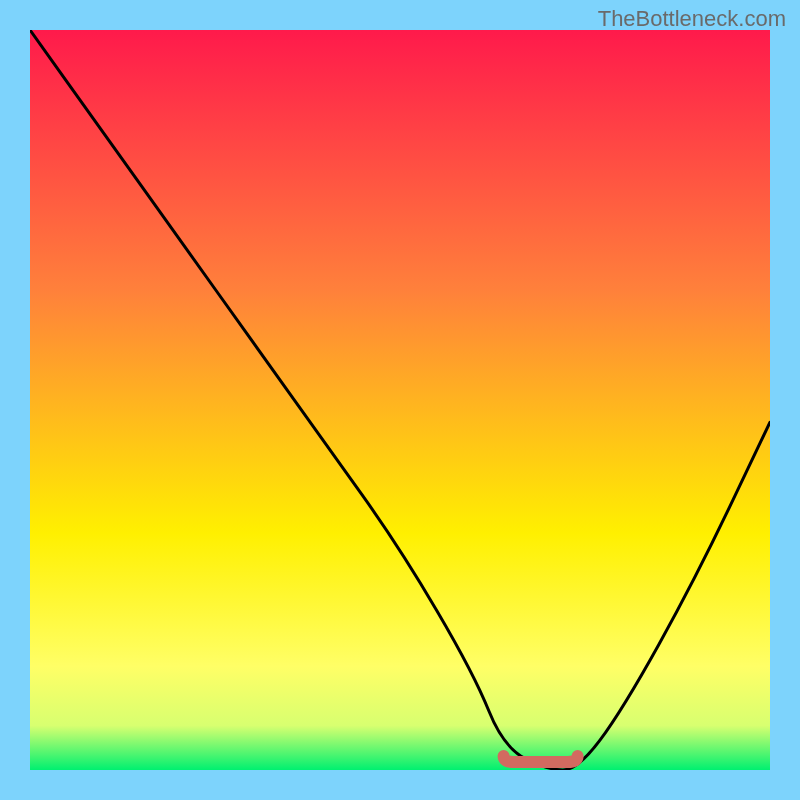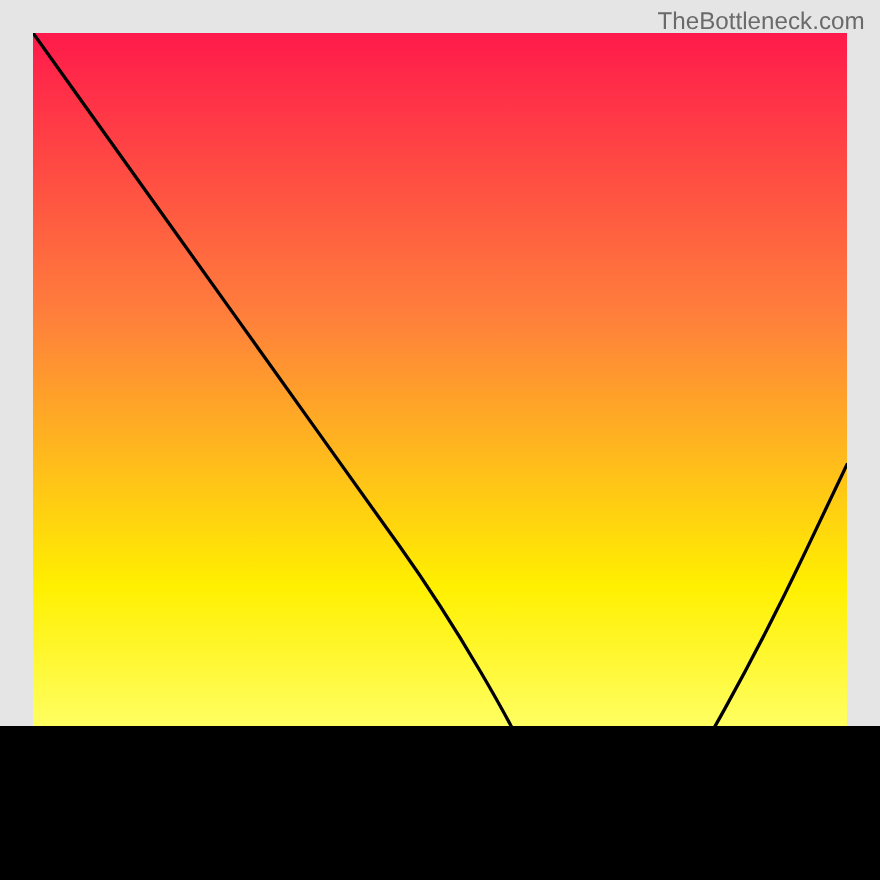--- a/index.html
+++ b/index.html
@@ -1,16 +1,16 @@
 <!DOCTYPE html>
 <html><head>
 <meta charset="utf-8">
 <style>
 body { margin: 0; padding: 0; background: #000; font-family: Arial, sans-serif; }
-.stage { position: relative; width: 800px; height: 660px; background: #e5e5e5; }
+.stage { position: relative; width: 800px; height: 800px; background: #7dd3fc; }
 .plot { position: absolute; left: 30px; top: 30px; width: 740px; height: 740px; }
 .attribution { position: absolute; top: 6px; right: 14px; color: #6a6a6a; font-size: 22px; font-weight: 400; }
 svg { position: absolute; left: 0; top: 0; }
 </style>
 </head>
 <body>
 
 <div class="stage">
 
   <div class="attribution">TheBottleneck.com</div>

